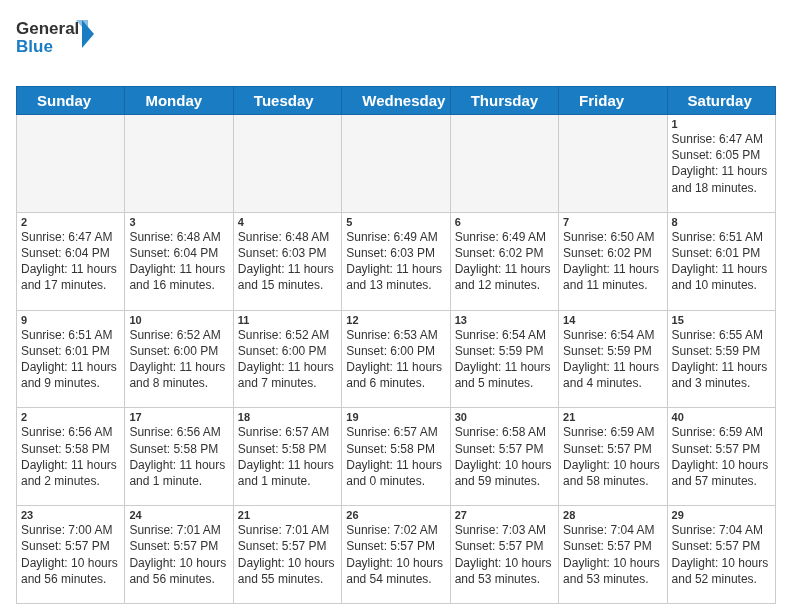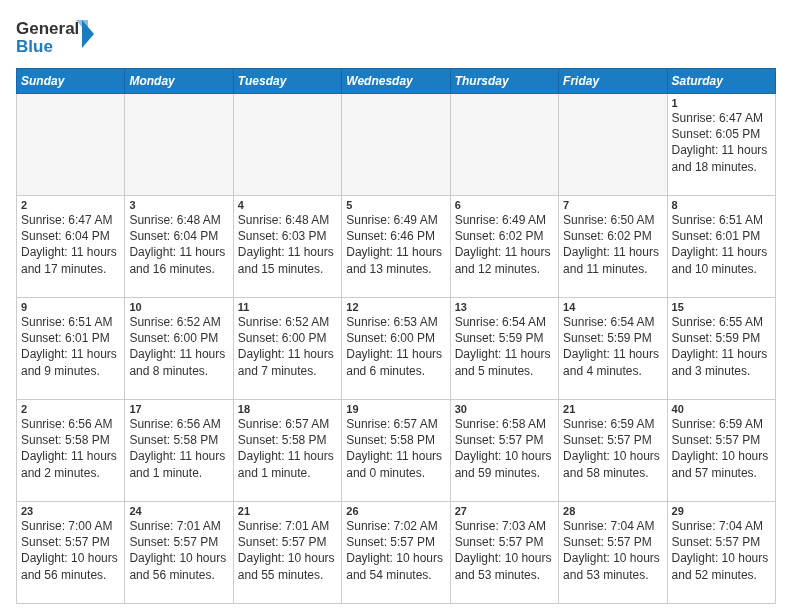--- a/index.html
+++ b/index.html
@@ -14,21 +14,21 @@
       width: 792px;
       height: 612px;
       padding: 16px 16px 8px 16px;
       display: flex;
       flex-direction: column;
     }
     .header {
       display: flex;
       justify-content: space-between;
       align-items: flex-start;
-      margin-bottom: 10px;
+      margin-bottom: 28px;
     }
     .logo {
       display: flex;
       align-items: center;
       gap: 4px;
     }
     .title-block {
       text-align: right;
     }
     .month-title {
@@ -43,26 +43,25 @@
     .calendar {
       flex: 1;
       border: 1px solid #ccc;
       border-collapse: collapse;
       width: 100%;
       table-layout: fixed;
     }
     .calendar th {
       background: #1a7dc4;
       color: #fff;
-      font-size: 12px;
+      font-size: 15px;
       font-weight: bold;
-      padding: 5px 4px;
+      padding: 5px 20px;
       border: 1px solid #1567a8;
       text-align: left;
-      font-style: italic;
     }
     .calendar td {
       border: 1px solid #ccc;
       vertical-align: top;
       padding: 3px 4px;
       font-size: 9.5px;
       color: #333;
       background: #fff;
     }
     .calendar td.empty {
@@ -149,21 +148,21 @@
           <td>
             <span class="day-num">4</span>
             <div class="day-info">Sunrise: 6:48 AM
 Sunset: 6:03 PM
 Daylight: 11 hours
 and 15 minutes.</div>
           </td>
           <td>
             <span class="day-num">5</span>
             <div class="day-info">Sunrise: 6:49 AM
-Sunset: 6:46 PM
+Sunset: 6:03 PM
 Daylight: 11 hours
 and 13 minutes.</div>
           </td>
           <td>
             <span class="day-num">6</span>
             <div class="day-info">Sunrise: 6:49 AM
 Sunset: 6:02 PM
 Daylight: 11 hours
 and 12 minutes.</div>
           </td>

